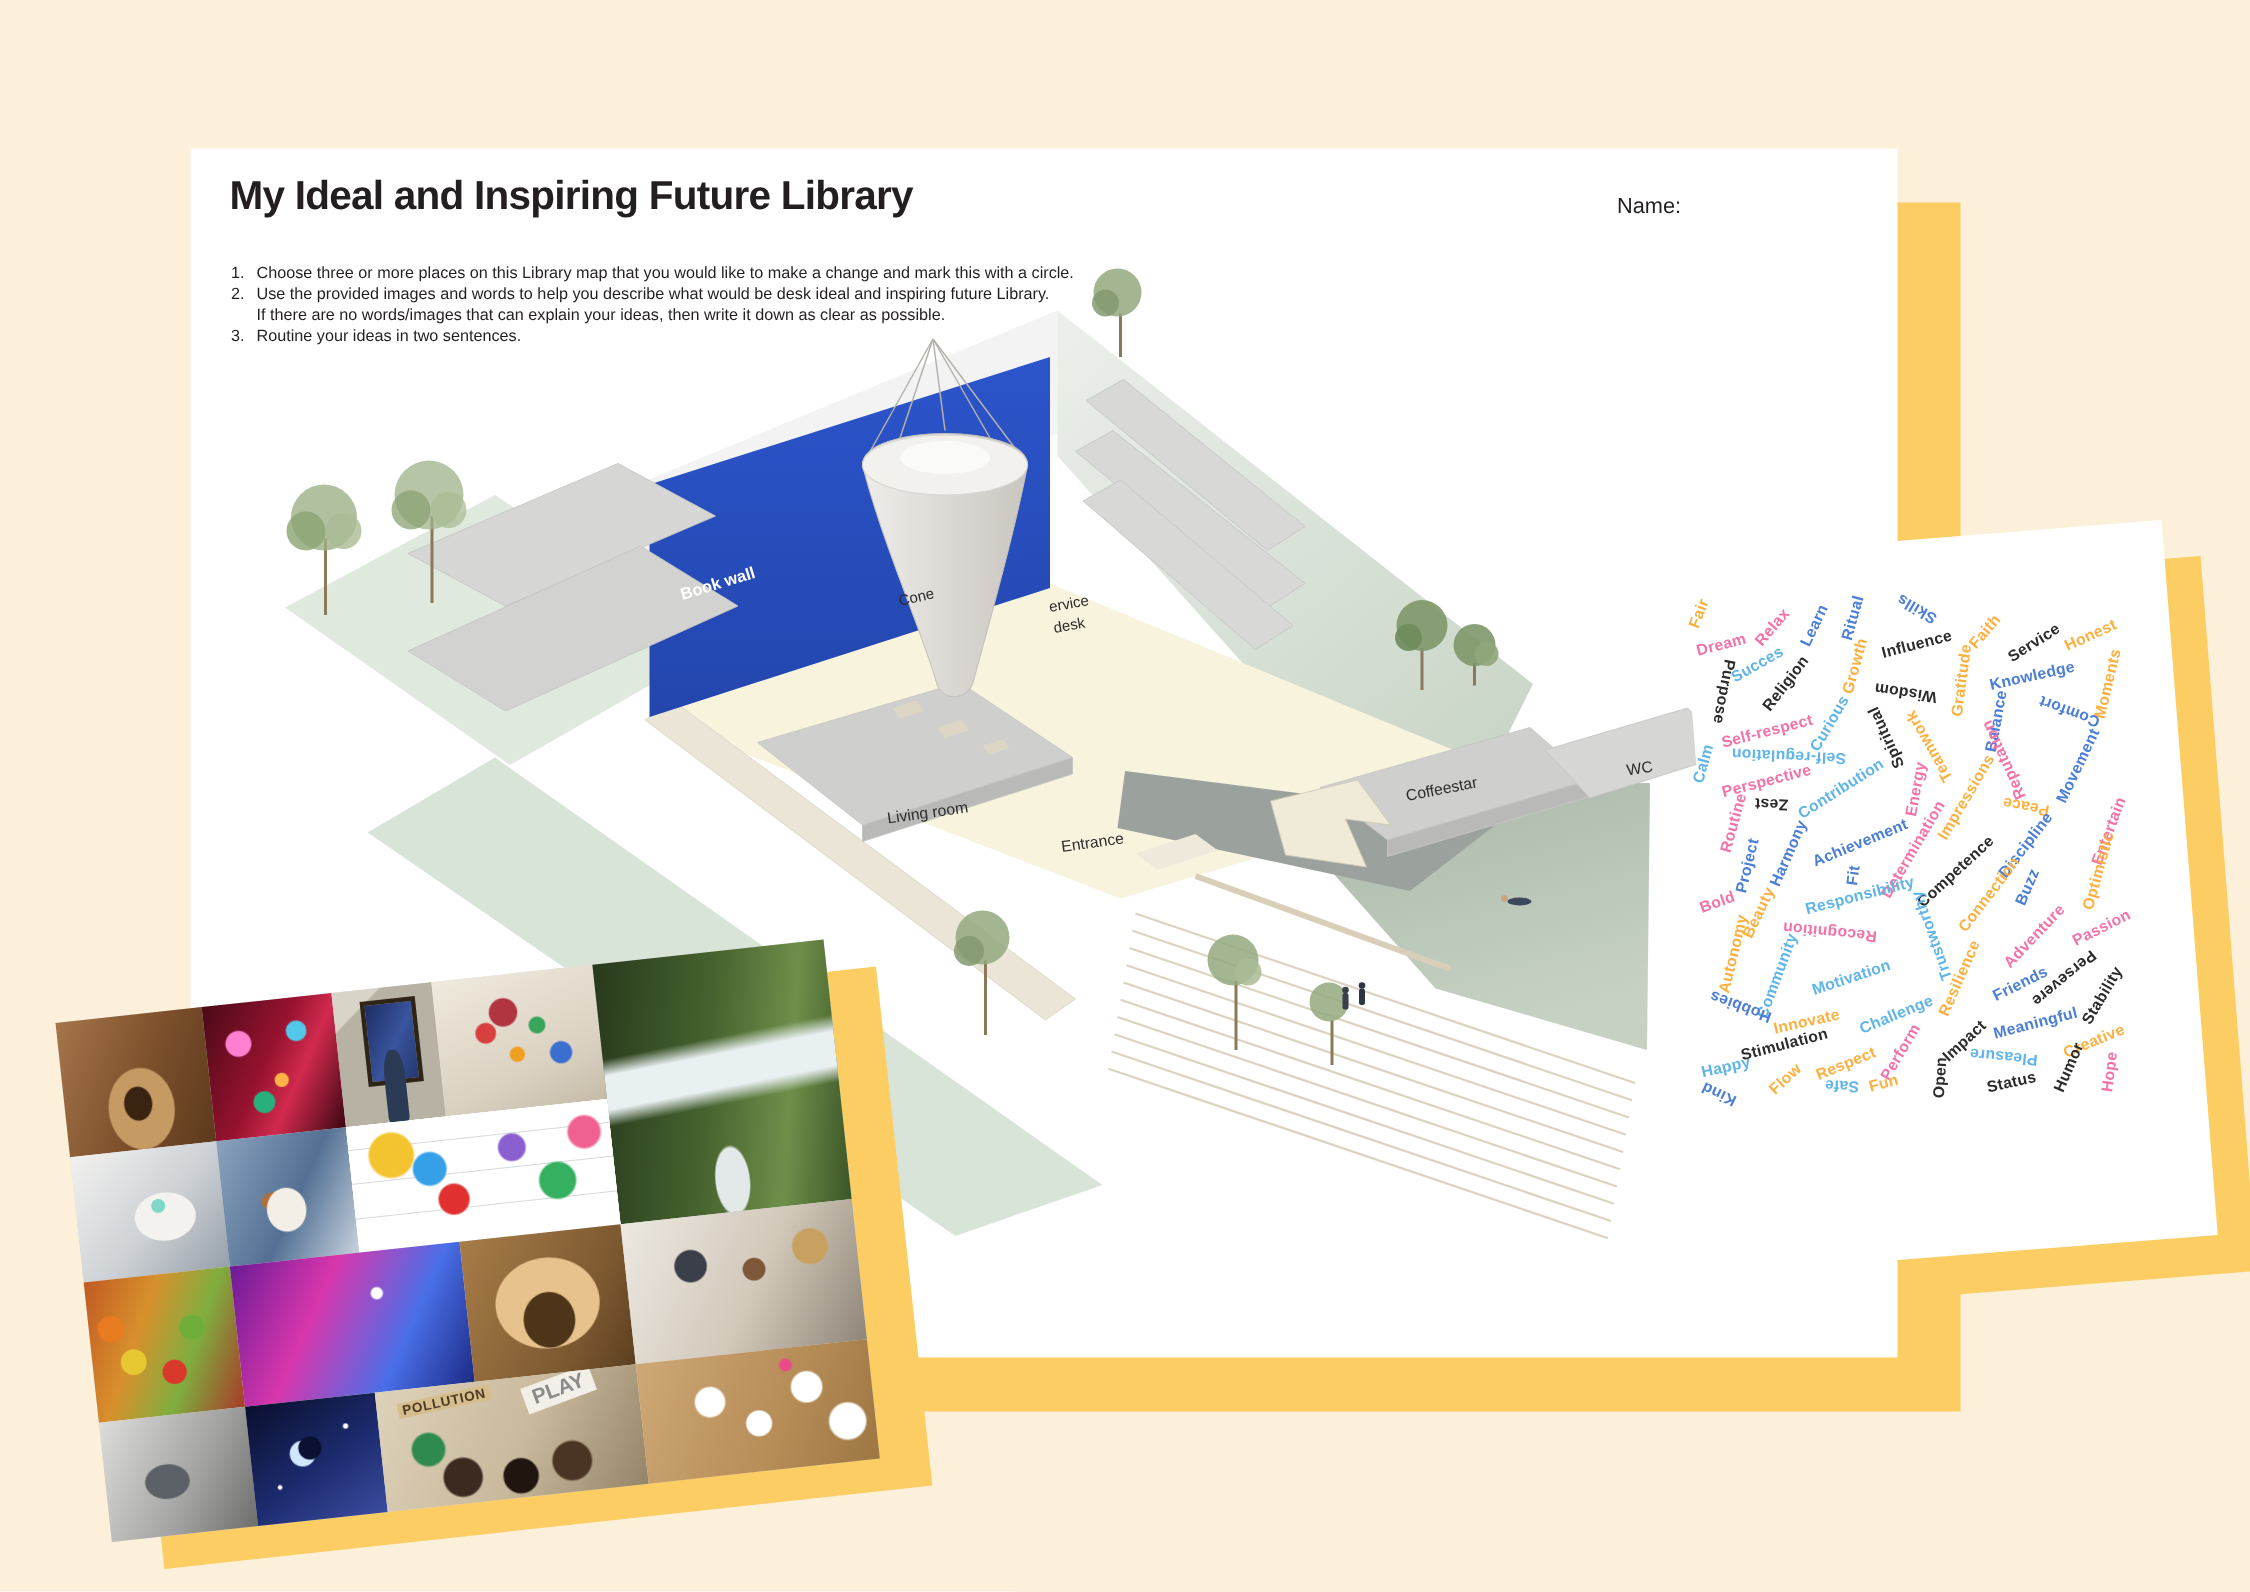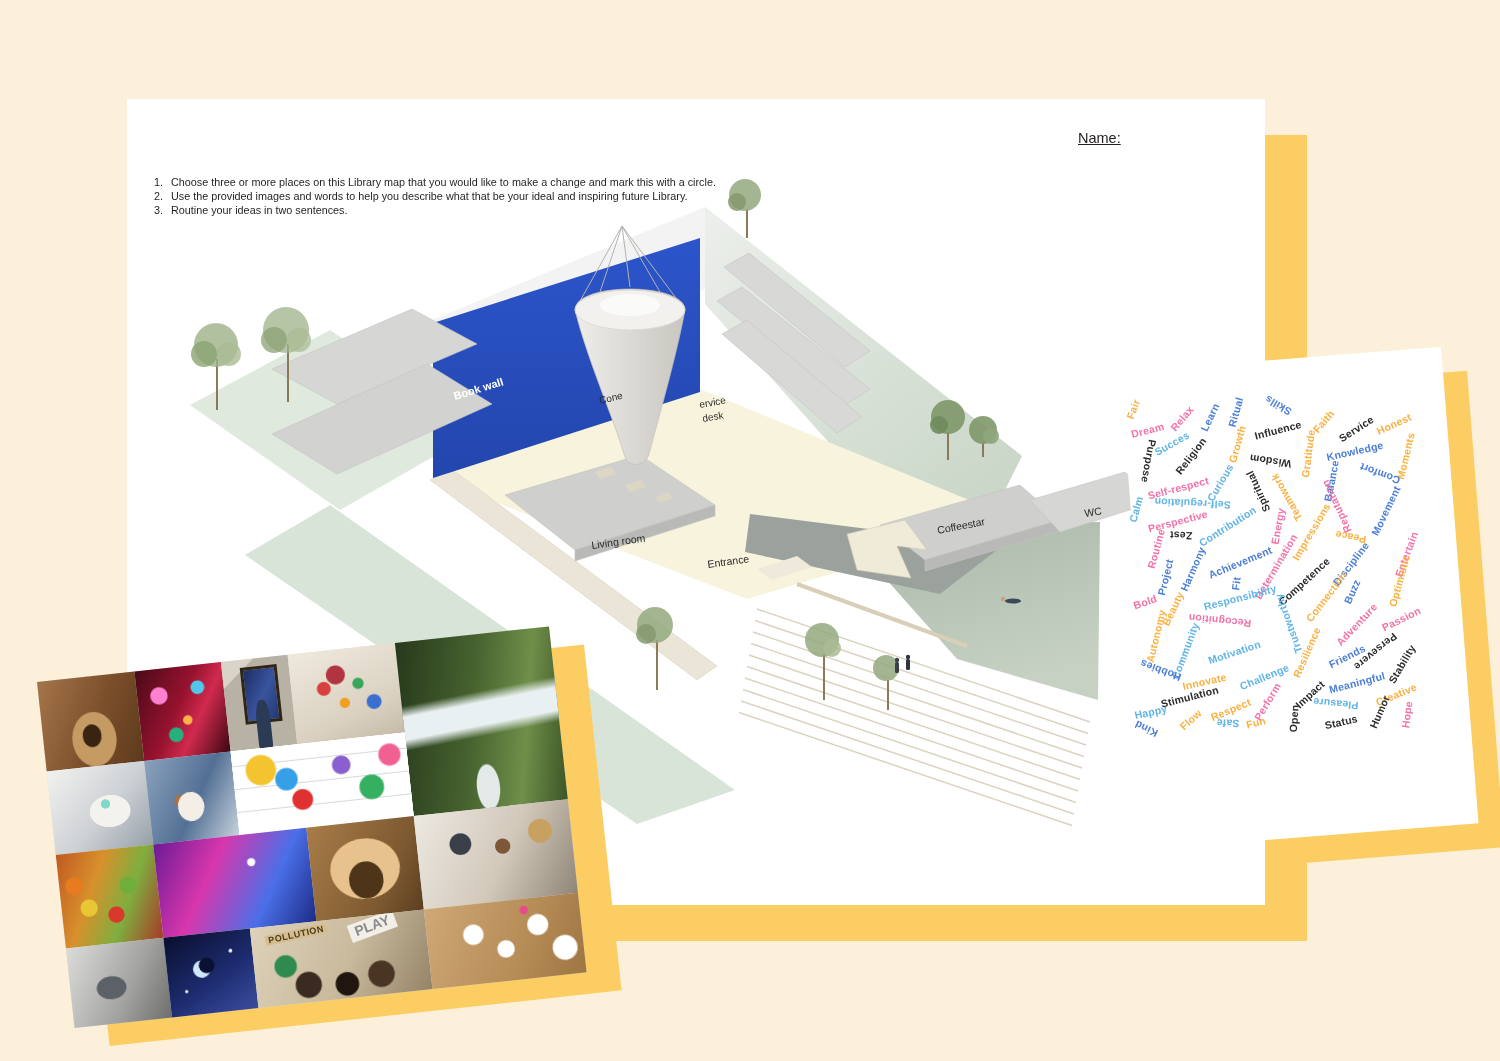--- a/index.html
+++ b/index.html
@@ -13,21 +13,21 @@
     transform:rotate(-4.5deg);transform-origin:top left;}
   #main-page-shadow{left:167px;top:135px;width:1140px;height:806px;z-index:2;}
   #main-page{
     position:absolute;left:127px;top:99px;width:1138px;height:806px;
     background:#ffffff;z-index:3;
   }
   .title{
     position:absolute;left:26px;top:16px;
     font-size:27px;font-weight:700;color:#231f20;letter-spacing:-0.5px;
   }
-  .name-label{position:absolute;left:951px;top:31px;font-size:14.5px;color:#231f20;text-decoration:underline;}
+  .name-label{position:absolute;left:951px;top:31px;font-size:14.5px;color:#231f20;}
   .instructions{position:absolute;left:27px;top:76px;font-size:10.8px;color:#231f20;line-height:14px;}
   .instr-row{display:flex;}
   .instr-num{width:17px;flex:0 0 17px;}
   
   #map{position:absolute;left:30px;top:55px;}
   #map text{font-family:"Liberation Sans",sans-serif;}
   
   #word-card{
     position:absolute;left:1120px;top:372px;width:322px;height:478px;
     background:#ffffff;z-index:4;transform:rotate(-4.5deg);transform-origin:top left;
@@ -142,29 +142,34 @@
     linear-gradient(115deg,#cfa876,#b68c57 60%,#9e7642);}
 </style>
 </head>
 <body>
 
 <div class="shadow-rect" id="word-card-shadow"></div>
 
 <div class="shadow-rect" id="main-page-shadow"></div>
 
 <div id="main-page">
+  <div class="title">My Ideal and Inspiring Future Library</div>
   <div class="name-label">Name:</div>
   <div class="instructions" id="instructions">
       <div class="instr-row">
         <span class="instr-num">1.</span>
         <span>Choose three or more places on this Library map that you would like to make a change and mark this with a circle.</span>
       </div>
       <div class="instr-row">
         <span class="instr-num">2.</span>
-        <span>Use the provided images and words to help you describe what that be your ideal and inspiring future Library.</span>
+        <span>Use the provided images and words to help you describe what would be desk ideal and inspiring future Library.</span>
+      </div>
+      <div class="instr-row">
+        <span class="instr-num"></span>
+        <span>If there are no words/images that can explain your ideas, then write it down as clear as possible.</span>
       </div>
       <div class="instr-row">
         <span class="instr-num">3.</span>
         <span>Routine your ideas in two sentences.</span>
       </div>
     </div>
 
   <svg id="map" width="1000" height="700" viewBox="0 0 1000 700">
     <defs>
       <linearGradient id="gradSage" x1="0" y1="0" x2="0.7" y2="1">

